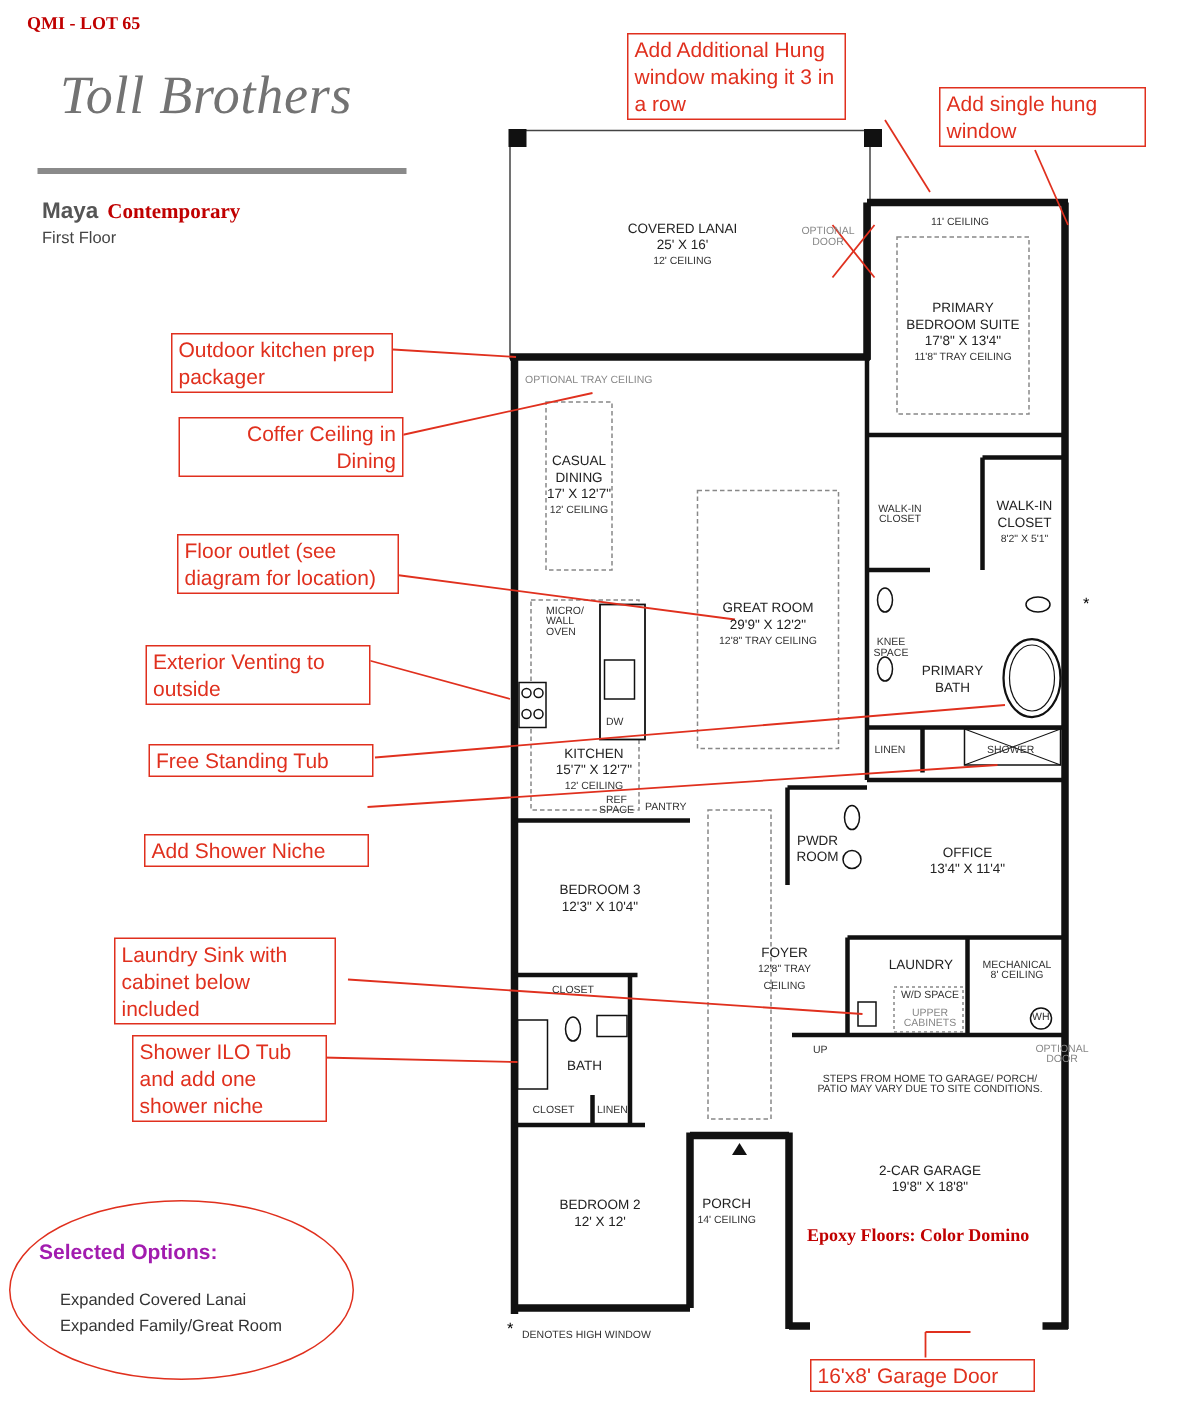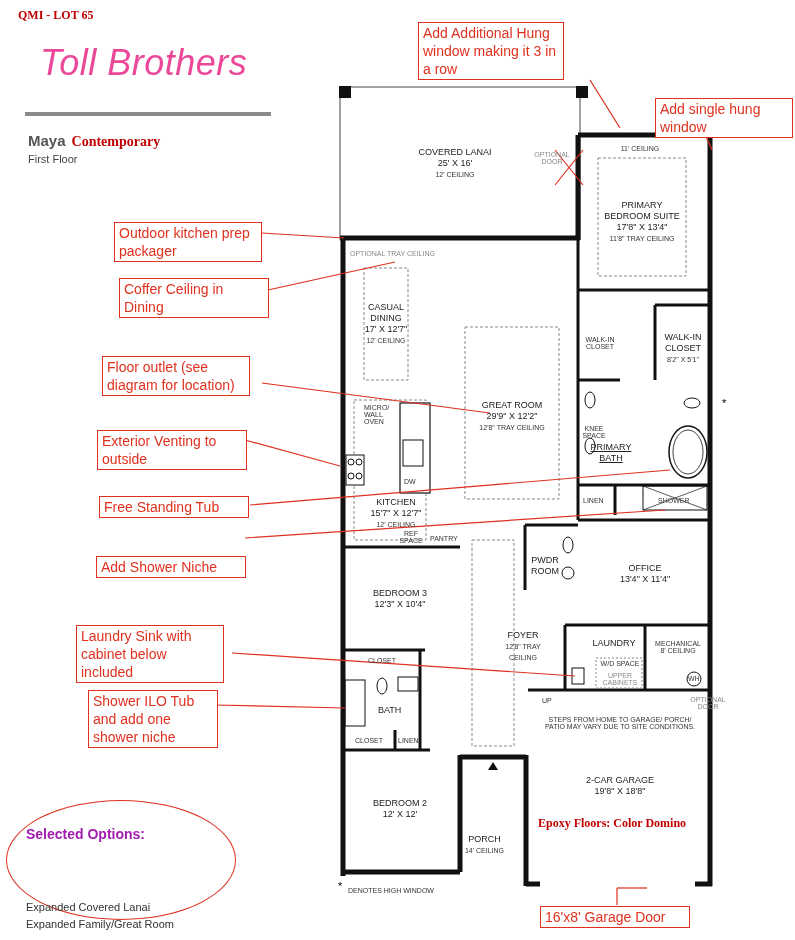--- a/index.html
+++ b/index.html
@@ -1,30 +1,30 @@
 <!DOCTYPE html>
 <html><head>
 <meta charset="utf-8">
 <style>
   html,body{margin:0;padding:0;background:#fff;}
   body{width:795px;height:940px;position:relative;overflow:hidden;font-family:"Liberation Sans",sans-serif;}
   .abs{position:absolute;}
   .qmi{left:18px;top:8px;color:#c00000;font-family:"Liberation Serif",serif;font-weight:bold;font-size:12px;}
-  .logo{left:40px;top:42px;color:#ec4899;font-family:Liberation Sans, sans-serif;font-size:36px;font-style:italic;letter-spacing:0.5px;}
+  .logo{left:40px;top:42px;color:#737373;font-family:Liberation Serif, serif;font-size:36px;font-style:italic;letter-spacing:0.5px;}
   .rule{left:25px;top:112px;width:246px;height:4px;background:#8a8a8a;}
   .model{left:28px;top:132px;font-size:15px;font-weight:bold;color:#555;}
   .model .style{color:#c00000;font-family:"Liberation Serif",serif;font-size:14px;margin-left:6px;}
   .floor{left:28px;top:153px;font-size:11px;color:#444;}
   .note{border:1px solid #e0301e;color:#e0301e;font-size:14px;line-height:18px;padding:1px 4px;background:#fff;}
   .lbl{font-size:9px;color:#222;text-align:center;line-height:11px;}
   .sm{font-size:7px;color:#333;}
   .red{color:#c00000;font-family:"Liberation Serif",serif;font-weight:bold;font-size:12px;}
   .ellipse{left:6px;top:800px;width:228px;height:118px;border:1.3px solid #e0301e;border-radius:50%;}
   .sel-title{left:26px;top:826px;font-size:14px;font-weight:bold;color:#a21caf;}
-  .sel-item{left:26px;font-size:11px;color:#333;margin-top:40px;}
+  .sel-item{left:40px;font-size:11px;color:#333;}
   svg{position:absolute;left:0;top:0;}
 </style>
 </head>
 <body>
 
 <div class="abs qmi">QMI - LOT 65</div>
 <div class="abs logo">Toll Brothers</div>
 <div class="abs rule"></div>
 <div class="abs model"><span>Maya</span><span class="style">Contemporary</span></div>
 <div class="abs floor">First Floor</div>
@@ -154,21 +154,21 @@
   <div class="sm">12'8" TRAY CEILING</div>
 </div>
 <div class="abs sm" style="left:582px;top:336px;width:36px;text-align:center;">WALK-IN CLOSET</div>
 <div class="abs lbl" style="left:657px;top:332px;width:52px;">
   <div>WALK-IN CLOSET</div>
   <div class="sm">8'2" X 5'1"</div>
 </div>
 <div class="abs sm" style="left:364px;top:404px;width:30px;">MICRO/ WALL OVEN</div>
 <div class="abs sm" style="left:404px;top:478px;">DW</div>
 <div class="abs sm" style="left:582px;top:425px;width:24px;text-align:center;">KNEE SPACE</div>
-<div class="abs lbl" style="left:588px;top:442px;width:46px;text-decoration:underline;">PRIMARY BATH</div>
+<div class="abs lbl" style="left:612px;top:442px;width:46px;">PRIMARY BATH</div>
 <div class="abs sm" style="left:583px;top:497px;">LINEN</div>
 <div class="abs sm" style="left:658px;top:497px;">SHOWER</div>
 <div class="abs lbl" style="left:360px;top:497px;width:72px;">
   <div>KITCHEN</div>
   <div>15'7" X 12'7"</div>
   <div class="sm">12' CEILING</div>
 </div>
 <div class="abs sm" style="left:398px;top:530px;width:26px;text-align:center;">REF SPACE</div>
 <div class="abs sm" style="left:430px;top:535px;">PANTRY</div>
 <div class="abs lbl" style="left:528px;top:555px;width:34px;">PWDR ROOM</div>
@@ -197,37 +197,37 @@
 <div class="abs sm" style="left:368px;top:657px;">CLOSET</div>
 <div class="abs lbl" style="left:378px;top:705px;">BATH</div>
 <div class="abs sm" style="left:355px;top:737px;">CLOSET</div>
 <div class="abs sm" style="left:398px;top:737px;">LINEN</div>
 <div class="abs sm" style="left:538px;top:716px;width:164px;text-align:center;">STEPS FROM HOME TO GARAGE/ PORCH/ PATIO MAY VARY DUE TO SITE CONDITIONS.</div>
 <div class="abs lbl" style="left:560px;top:775px;width:120px;">
   <div>2-CAR GARAGE</div>
   <div>19'8" X 18'8"</div>
 </div>
 <div class="abs red" style="left:538px;top:816px;">Epoxy Floors: Color Domino</div>
-<div class="abs lbl" style="left:464px;top:797px;width:41px;margin-top:37px;">
+<div class="abs lbl" style="left:464px;top:797px;width:41px;">
   <div>PORCH</div>
   <div class="sm">14' CEILING</div>
 </div>
 <div class="abs lbl" style="left:355px;top:798px;width:90px;">
   <div>BEDROOM 2</div>
   <div>12' X 12'</div>
 </div>
 <div class="abs" style="left:722px;top:397px;font-size:11px;">*</div>
 <div class="abs" style="left:338px;top:880px;font-size:11px;">*</div>
 <div class="abs sm" style="left:348px;top:887px;">DENOTES HIGH WINDOW</div>
 
 <div class="abs note" style="left:418px;top:22px;width:136px;">Add Additional Hung window making it 3 in a row</div>
-<div class="abs note" style="left:655px;top:58px;width:128px;margin-top:40px;">Add single hung window</div>
+<div class="abs note" style="left:626px;top:58px;width:128px;">Add single hung window</div>
 <div class="abs note" style="left:114px;top:222px;width:138px;">Outdoor kitchen prep packager</div>
-<div class="abs note" style="left:119px;top:278px;width:140px;">Coffer Ceiling in Dining</div>
-<div class="abs note" style="left:102px;top:356px;width:138px;">Floor outlet (see diagram for location)</div>
+<div class="abs note" style="left:119px;top:278px;width:140px;text-align:right;">Coffer Ceiling in Dining</div>
+<div class="abs note" style="left:118px;top:356px;width:138px;">Floor outlet (see diagram for location)</div>
 <div class="abs note" style="left:97px;top:430px;width:140px;">Exterior Venting to outside</div>
 <div class="abs note" style="left:99px;top:496px;width:140px;">Free Standing Tub</div>
 <div class="abs note" style="left:96px;top:528px;width:140px;margin-top:28px;">Add Shower Niche</div>
 <div class="abs note" style="left:76px;top:625px;width:138px;">Laundry Sink with cabinet below included</div>
 <div class="abs note" style="left:88px;top:690px;width:120px;">Shower ILO Tub and add one shower niche</div>
 <div class="abs note" style="left:540px;top:906px;width:140px;">16'x8' Garage Door</div>
 
 <div class="abs ellipse"></div>
 <div class="abs sel-title">Selected Options:</div>
 <div class="abs sel-item" style="top:861px;">Expanded Covered Lanai</div>

